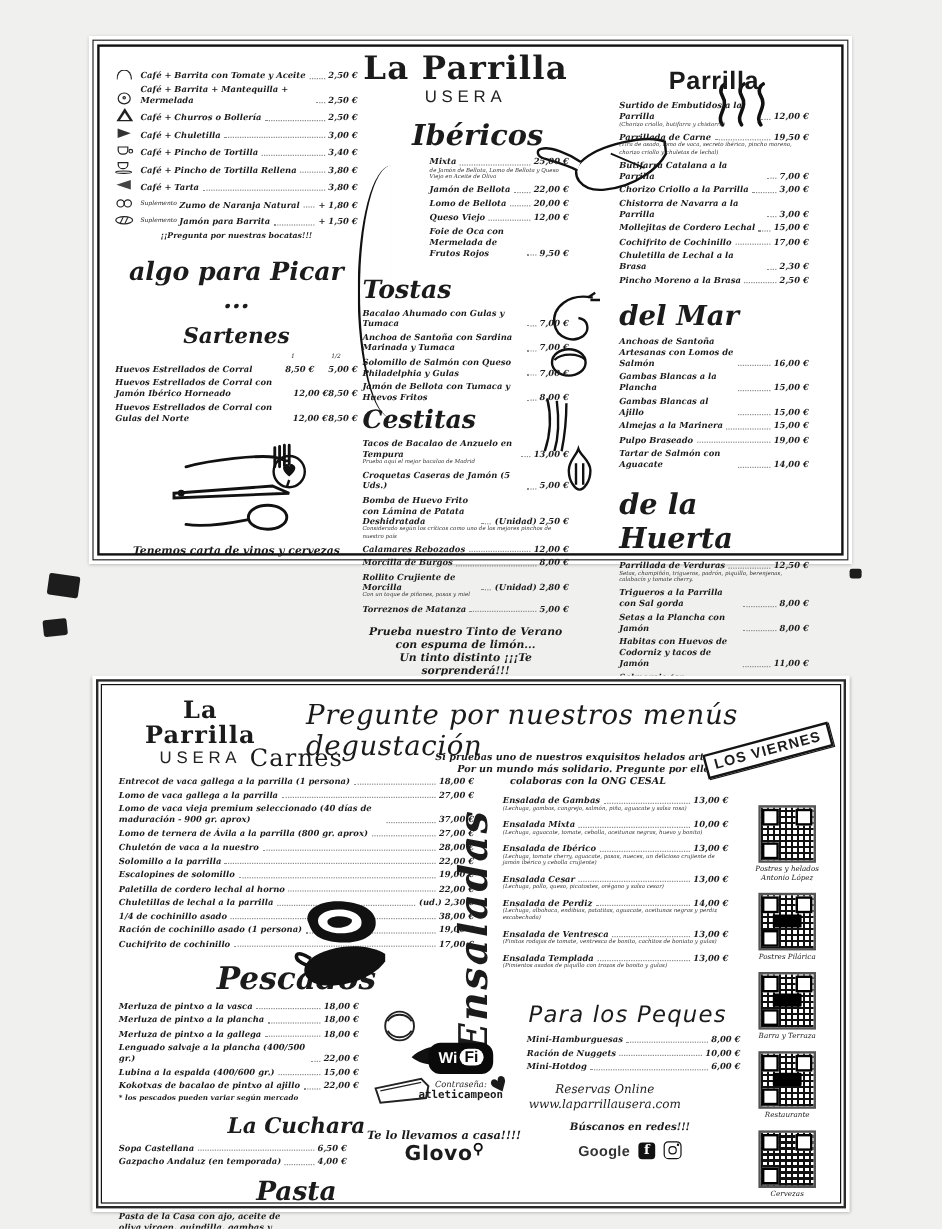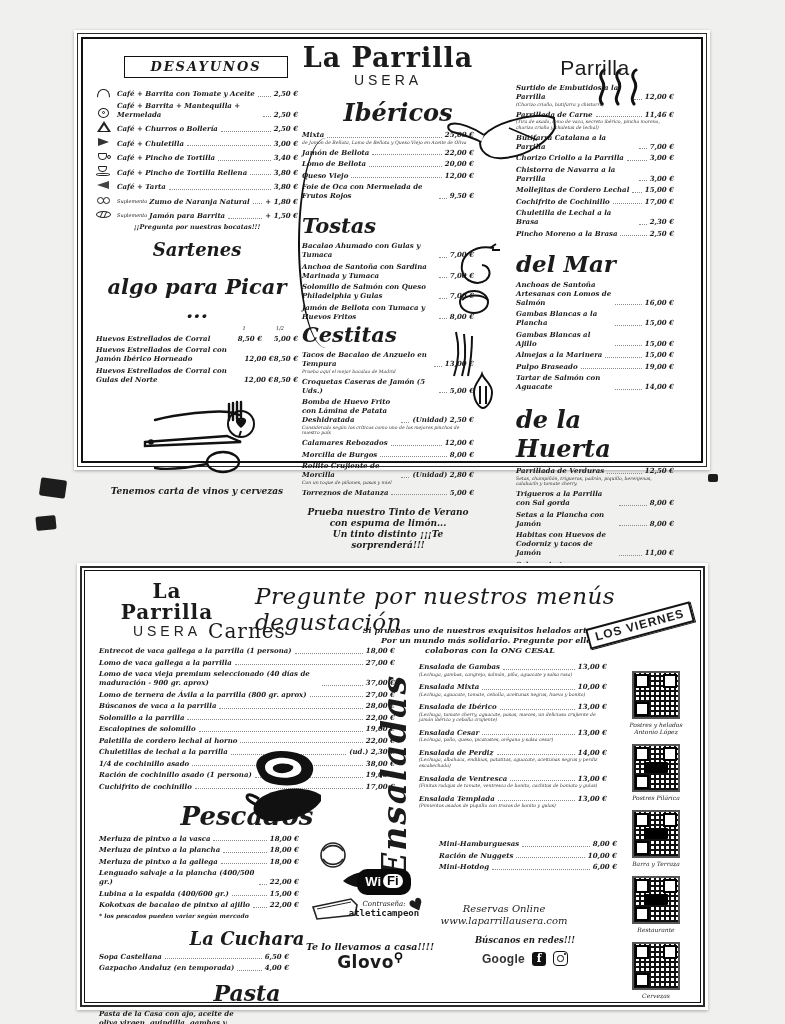--- a/index.html
+++ b/index.html
@@ -20,21 +20,21 @@
   .colC{position:absolute;left:228px;top:14px;width:172px}
   .colR{position:absolute;left:442px;top:26px;width:158px}
 
   
   .blackletter{font-family:"DejaVu Serif",serif;font-weight:bold;letter-spacing:1px}
   .brand-t{font-size:27px;text-align:center;line-height:28px}
   .brand-s{font-size:14px;letter-spacing:4px;text-align:center;font-family:"Liberation Sans",sans-serif;color:#222}
   .script{font-family:"DejaVu Serif",serif;font-style:italic;font-weight:bold}
   .h-lg{font-size:21px;line-height:24px}
   .h-md{font-size:18px;line-height:22px}
-  .sans-h{font-family:"Liberation Sans",sans-serif;font-weight:normal}
+  .sans-h{font-family:"Liberation Sans",sans-serif;font-weight:bold}
 
   
   .mlist{margin-top:3px}
   .mrow{margin:0 0 2.5px}
   .mi{display:flex;align-items:flex-end}
   .lbl{font:italic bold 7px/9px "DejaVu Serif",serif}
   .pre{font:italic 5px/9px "DejaVu Serif",serif;margin-right:2px;white-space:nowrap}
   .ldr{flex:1;border-bottom:1px dotted #8a8a8a;margin:0 3px 1.5px;min-width:8px}
   .prc{font:italic bold 7px/9px "DejaVu Serif",serif;white-space:nowrap}
   .sub{font:italic 4.6px/5.6px "DejaVu Serif",serif;color:#333;margin-top:.5px}
@@ -181,23 +181,20 @@
   </svg>
   <svg class="deco abs garlic" width="52" height="96" viewBox="0 0 52 96">
     <g fill="none" stroke="#111" stroke-width="2">
       <path d="M10,2 C14,18 12,34 8,46 M18,4 C20,20 19,36 16,46 M26,6 C26,22 24,36 22,46"></path>
       <path d="M28,62 C28,54 34,50 36,44 C38,50 46,54 46,62 C46,72 40,78 37,78 C34,78 28,72 28,62 Z"></path>
       <path d="M34,56 l0,18 M40,56 l0,18"></path>
     </g>
   </svg>
 
   <div class="colL">
-    <div class="ribbon">
-      <span>DESAYUNOS</span>
-    </div>
     <div class="mlist">
 
         <div class="mrow">
           <div class="mi">
             <span class="gi gi-croissant"></span>
 
             <span class="lbl">Café + Barrita con Tomate y Aceite</span>
             <span class="ldr"></span>
             <span class="prc">2,50 €</span>
           </div>
@@ -287,23 +284,23 @@
             <span class="pre">Suplemento</span>
             <span class="lbl">Jamón para Barrita</span>
             <span class="ldr"></span>
             <span class="prc">+ 1,50 €</span>
           </div>
 
         </div>
       </div>
     <div class="tiny-note">¡¡Pregunta por nuestras bocatas!!!</div>
 
+    <div class="script h-lg" style="text-align:center;margin-top:14px">algo para Picar ...</div>
+
     <div class="script h-md" style="text-align:center;margin-top:8px">Sartenes</div>
-
-    <div class="script h-lg" style="text-align:center;margin-top:14px">algo para Picar ...</div>
     <div class="sart-head">
       <span class="sp"></span>
       <span class="sh">1</span>
       <span class="sh">1/2</span>
     </div>
     <div class="mlist p2col">
 
         <div class="mrow">
           <div class="mi">
             <span class="lbl">Huevos Estrellados de Corral</span>
@@ -347,21 +344,21 @@
     <div class="note">Tenemos carta de vinos y cervezas</div>
   </div>
 
   <div class="colC">
     <div class="blackletter brand-t">La Parrilla</div>
     <div class="brand-s">USERA</div>
 
     <div style="position:relative;margin-top:10px">
       <div class="paren"></div>
       <div class="script" style="font-size:24px;text-align:center;margin-left:20px">Ibéricos</div>
-      <div class="mlist" style="">
+      <div class="mlist" style="margin-left:56px">
 
           <div class="mrow">
             <div class="mi">
               <span class="lbl">Mixta</span>
               <span class="ldr"></span>
               <span class="prc">25,00 €</span>
             </div>
             <div class="sub">de Jamón de Bellota, Lomo de Bellota y Queso Viejo en Aceite de Oliva</div>
           </div>
 
@@ -522,21 +519,21 @@
             <span class="ldr"></span>
             <span class="prc">12,00 €</span>
           </div>
           <div class="sub">(Chorizo criollo, butifarra y chistorra)</div>
         </div>
 
         <div class="mrow">
           <div class="mi">
             <span class="lbl">Parrillada de Carne</span>
             <span class="ldr"></span>
-            <span class="prc">11,46 €</span>
+            <span class="prc">19,50 €</span>
           </div>
           <div class="sub">(Tira de asado, lomo de vaca, secreto ibérico, pincho moreno, chorizo criollo y chuletas de lechal)</div>
         </div>
 
         <div class="mrow">
           <div class="mi">
             <span class="lbl">Butifarra Catalana a la Parrilla</span>
             <span class="ldr"></span>
             <span class="prc">7,00 €</span>
           </div>
@@ -748,21 +745,21 @@
         <div class="mrow">
           <div class="mi">
             <span class="lbl" style="max-width:220px">Lomo de ternera de Ávila a la parrilla (800 gr. aprox)</span>
             <span class="ldr"></span>
             <span class="prc">27,00 €</span>
           </div>
         </div>
 
         <div class="mrow">
           <div class="mi">
-            <span class="lbl" style="max-width:220px">Búscanos de vaca a la parrilla</span>
+            <span class="lbl" style="max-width:220px">Chuletón de vaca a la nuestro</span>
             <span class="ldr"></span>
             <span class="prc">28,00 €</span>
           </div>
         </div>
 
         <div class="mrow">
           <div class="mi">
             <span class="lbl" style="max-width:220px">Solomillo a la parrilla</span>
             <span class="ldr"></span>
             <span class="prc">22,00 €</span>
@@ -987,20 +984,21 @@
             <span class="lbl">Ensalada Templada</span>
             <span class="ldr"></span>
             <span class="prc">13,00 €</span>
           </div>
           <div class="sub">(Pimientos asados de piquillo con trozos de bonito y gulas)</div>
         </div>
       </div>
   </div>
 
   <div class="abs" style="left:346px;top:272px;width:200px">
+    <div class="peques-h">Para los Peques</div>
     <div class="mlist" style="margin:4px 6px 0 16px">
 
         <div class="mrow">
           <div class="mi">
             <span class="lbl">Mini-Hamburguesas</span>
             <span class="ldr"></span>
             <span class="prc">8,00 €</span>
           </div>
         </div>
 

